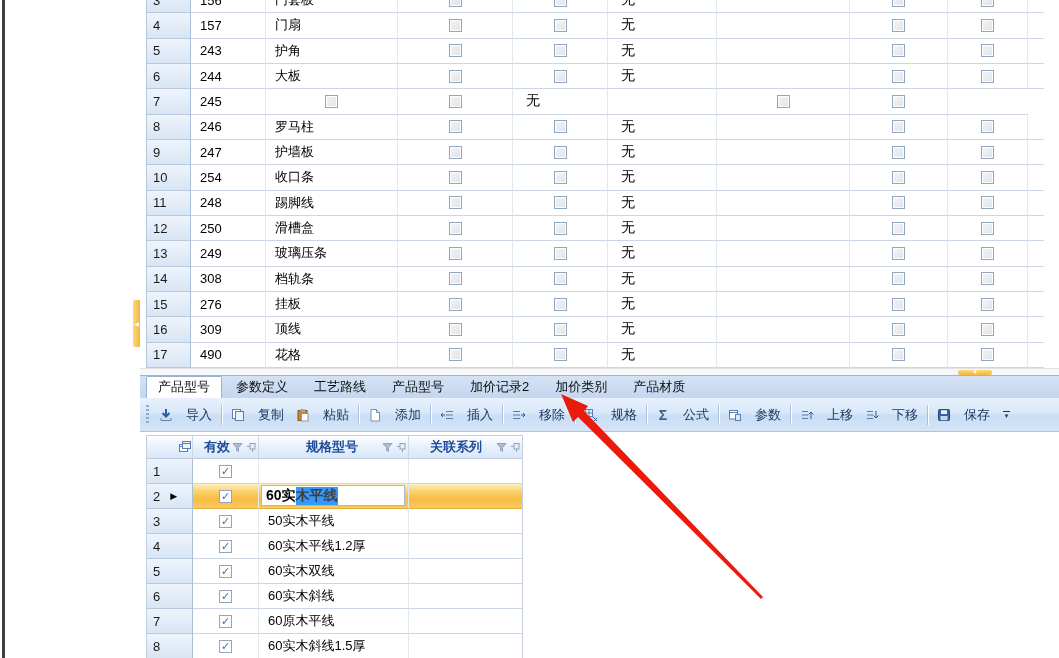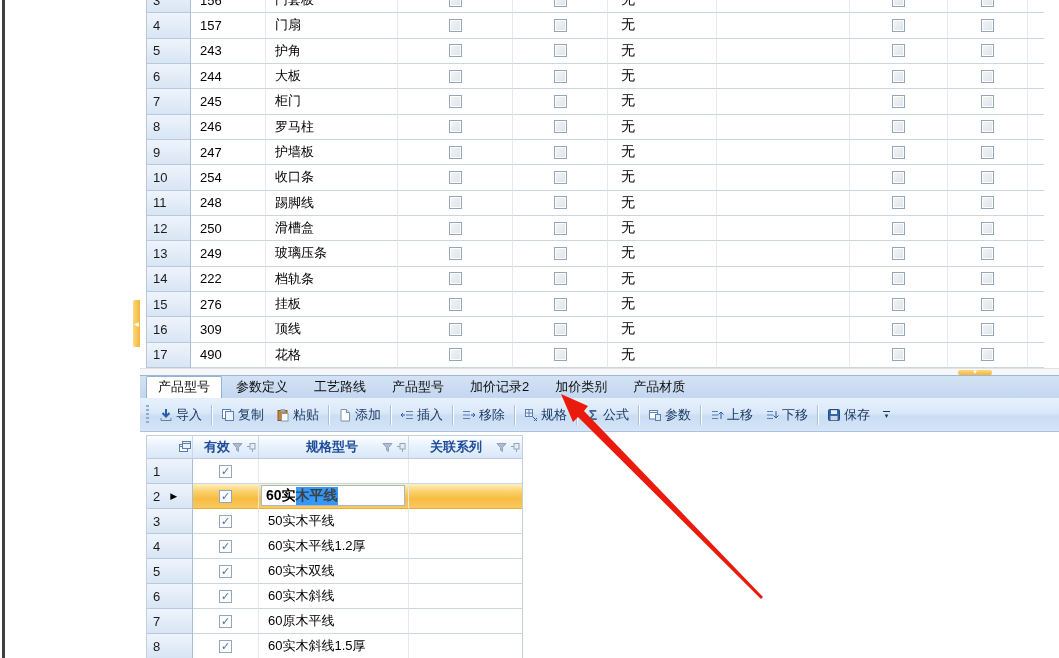--- a/index.html
+++ b/index.html
@@ -45,21 +45,21 @@
   .tab{height:21px;line-height:20px;padding:0 11px;margin-right:2px;color:#0d0d0d;
           border:1px solid transparent;border-bottom:none;white-space:nowrap;}
   .tab.selected{background:#fff;border-color:#95b3d7;border-top-left-radius:2px;border-top-right-radius:2px;margin-top:48px;}
 
   
   .toolbar{position:absolute;left:140px;top:398px;width:919px;height:34px;box-sizing:border-box;
           background:linear-gradient(180deg,#e8f1fd 0%,#d9e8f9 45%,#c9ddf4 55%,#d6e5f7 100%);
           border-bottom:1px solid #abc3df;display:flex;align-items:center;padding-left:5px;}
   .grip{width:3px;height:20px;margin:0 4px 0 1px;
         background:repeating-linear-gradient(180deg,#8facd0 0 2px,transparent 2px 4px);}
-  .tbtn{display:flex;align-items:center;gap:3px;padding:3px 6px;border-radius:2px;color:#17355e;white-space:nowrap;}
+  .tbtn{display:flex;align-items:center;gap:13px;padding:3px 6px;border-radius:2px;color:#17355e;white-space:nowrap;}
   .tsep{width:1px;height:20px;background:#a9c0dd;box-shadow:1px 0 0 #fbfdff;margin:0 3px;}
   .ticon{display:inline-flex;width:14px;height:14px;align-items:center;justify-content:center;}
   .sigma{font-weight:bold;color:#46618c;font-size:14px;}
   .toverflow{display:flex;flex-direction:column;align-items:center;justify-content:center;
         width:13px;height:22px;margin-left:4px;color:#17355e;}
   .toverflow .bar{width:7px;border-top:1px solid #17355e;margin-bottom:1px;}
   .toverflow .chev{font-size:7px;line-height:6px;}
 
   
   .bgrid{position:absolute;left:146px;top:435px;width:377px;box-sizing:border-box;
@@ -172,21 +172,20 @@
             <span class="cb"></span>
           </div>
           <div class="tc cbc">
             <span class="cb"></span>
           </div>
           <div class="tc edge"></div>
         </div>
         <div class="trow">
           <div class="tc rowhdr">7</div>
           <div class="tc idc">245</div>
-          <div class="tc namec">柜门</div>
           <div class="tc cbc">
             <span class="cb"></span>
           </div>
           <div class="tc cbc">
             <span class="cb"></span>
           </div>
           <div class="tc nonec">无</div>
           <div class="tc"></div>
           <div class="tc cbc">
             <span class="cb"></span>
@@ -311,21 +310,21 @@
           <div class="tc cbc">
             <span class="cb"></span>
           </div>
           <div class="tc cbc">
             <span class="cb"></span>
           </div>
           <div class="tc edge"></div>
         </div>
         <div class="trow">
           <div class="tc rowhdr">14</div>
-          <div class="tc idc">222</div>
+          <div class="tc idc">308</div>
           <div class="tc namec">档轨条</div>
           <div class="tc cbc">
             <span class="cb"></span>
           </div>
           <div class="tc cbc">
             <span class="cb"></span>
           </div>
           <div class="tc nonec">无</div>
           <div class="tc"></div>
           <div class="tc cbc">

